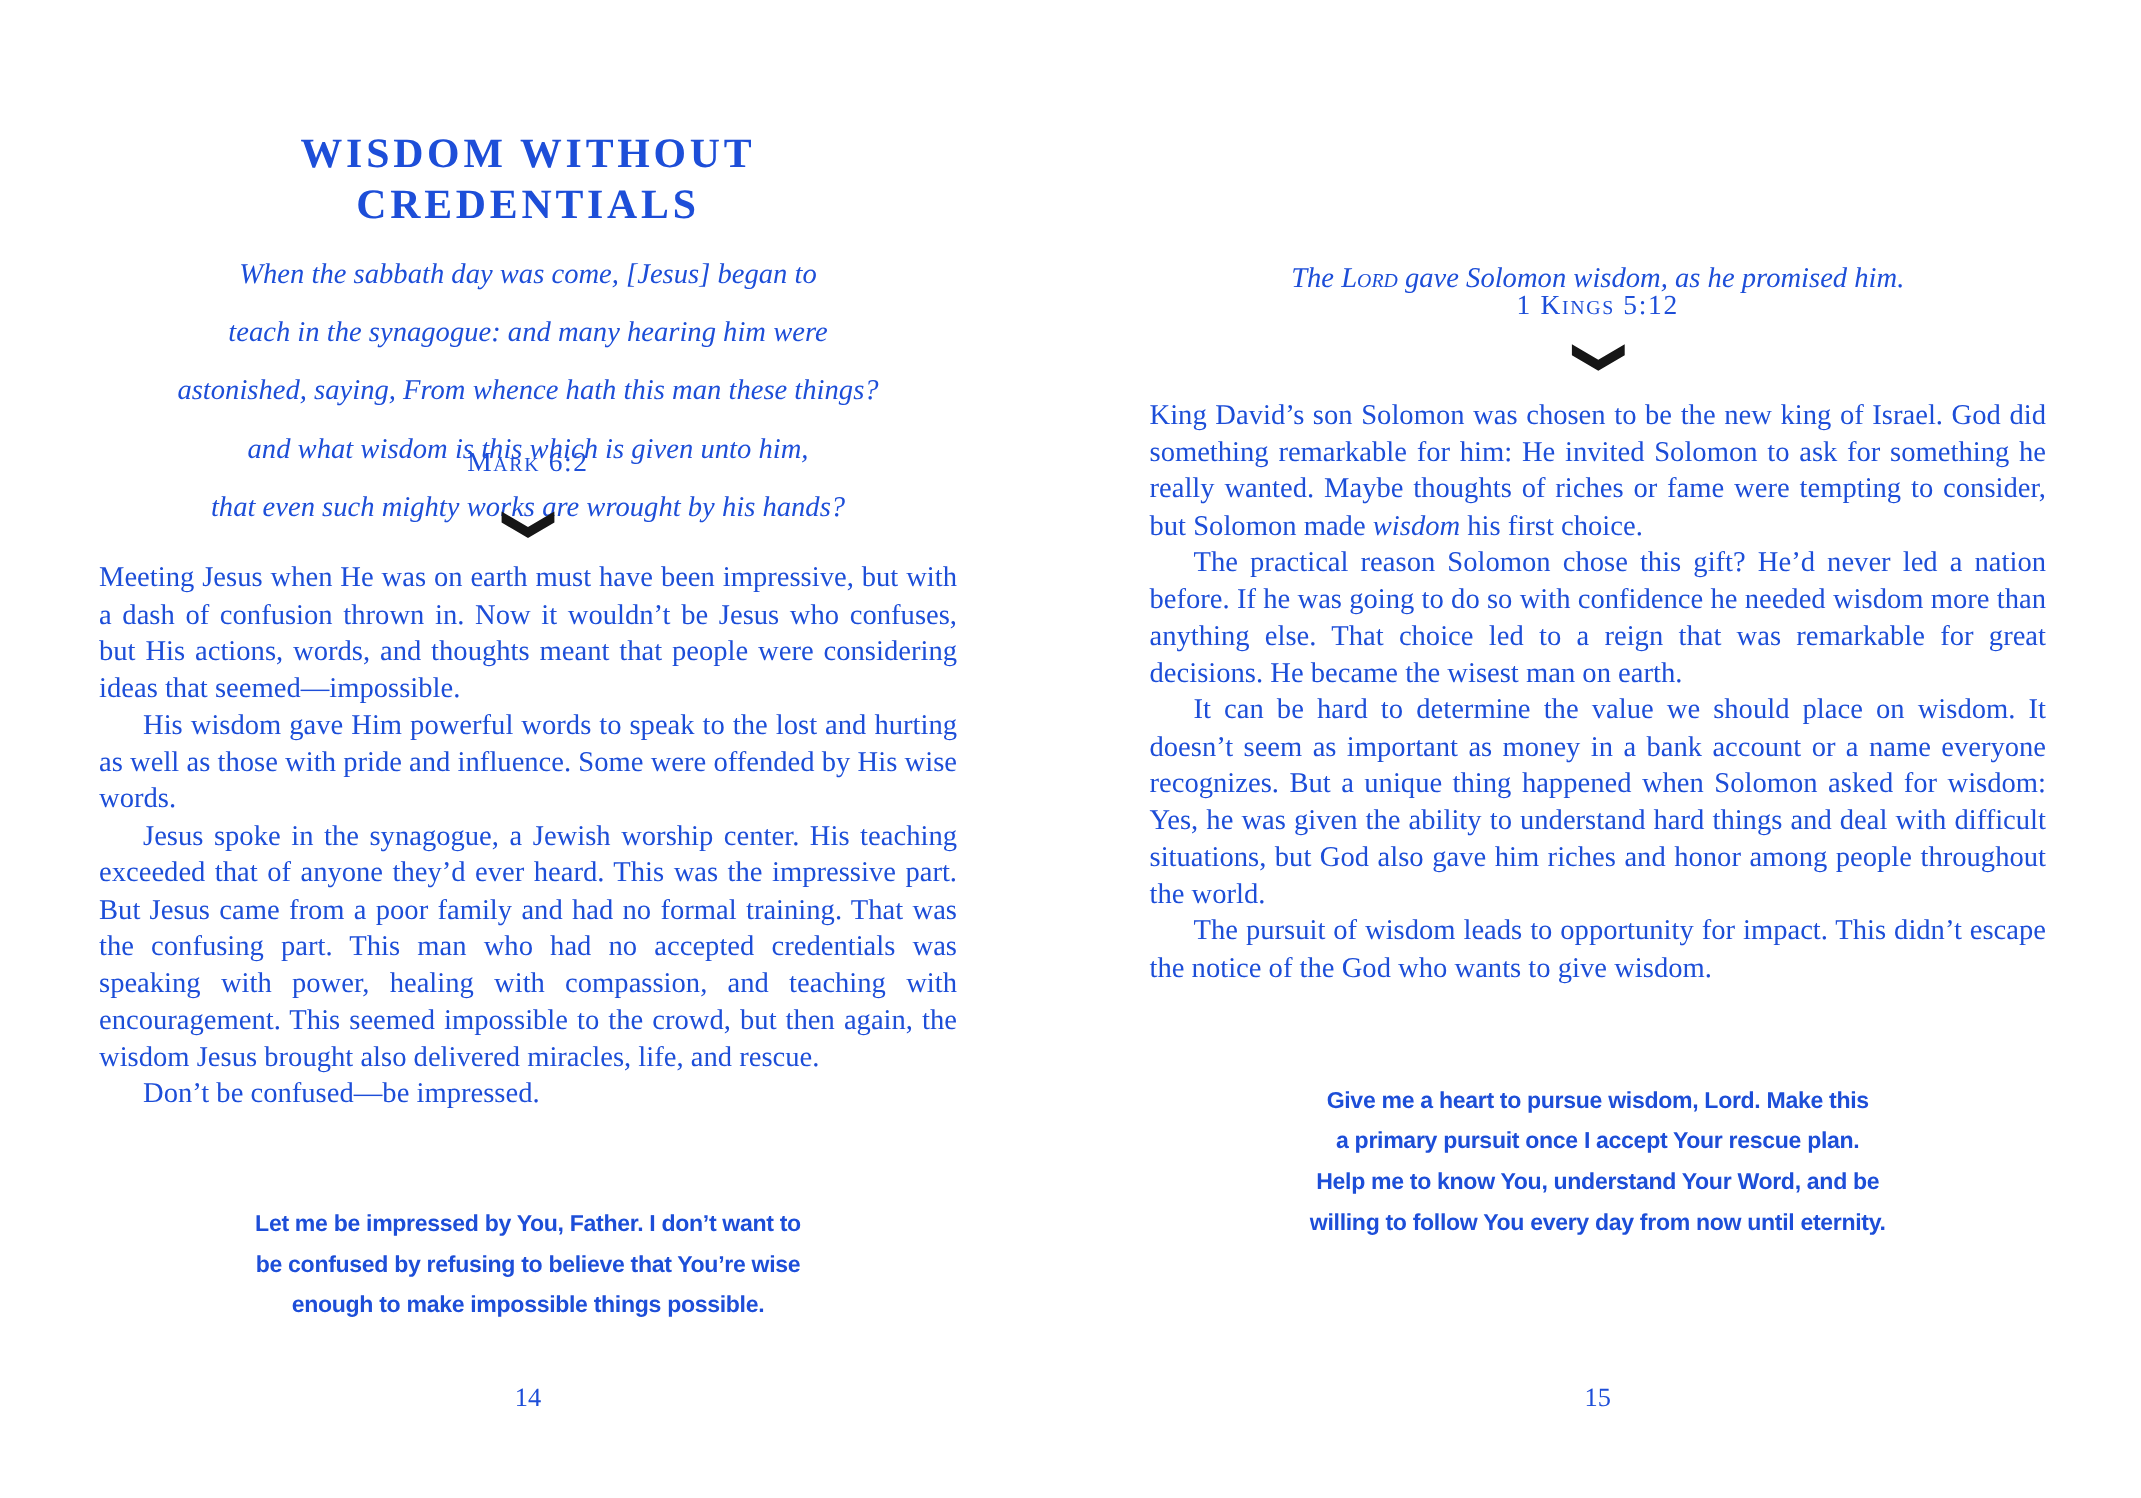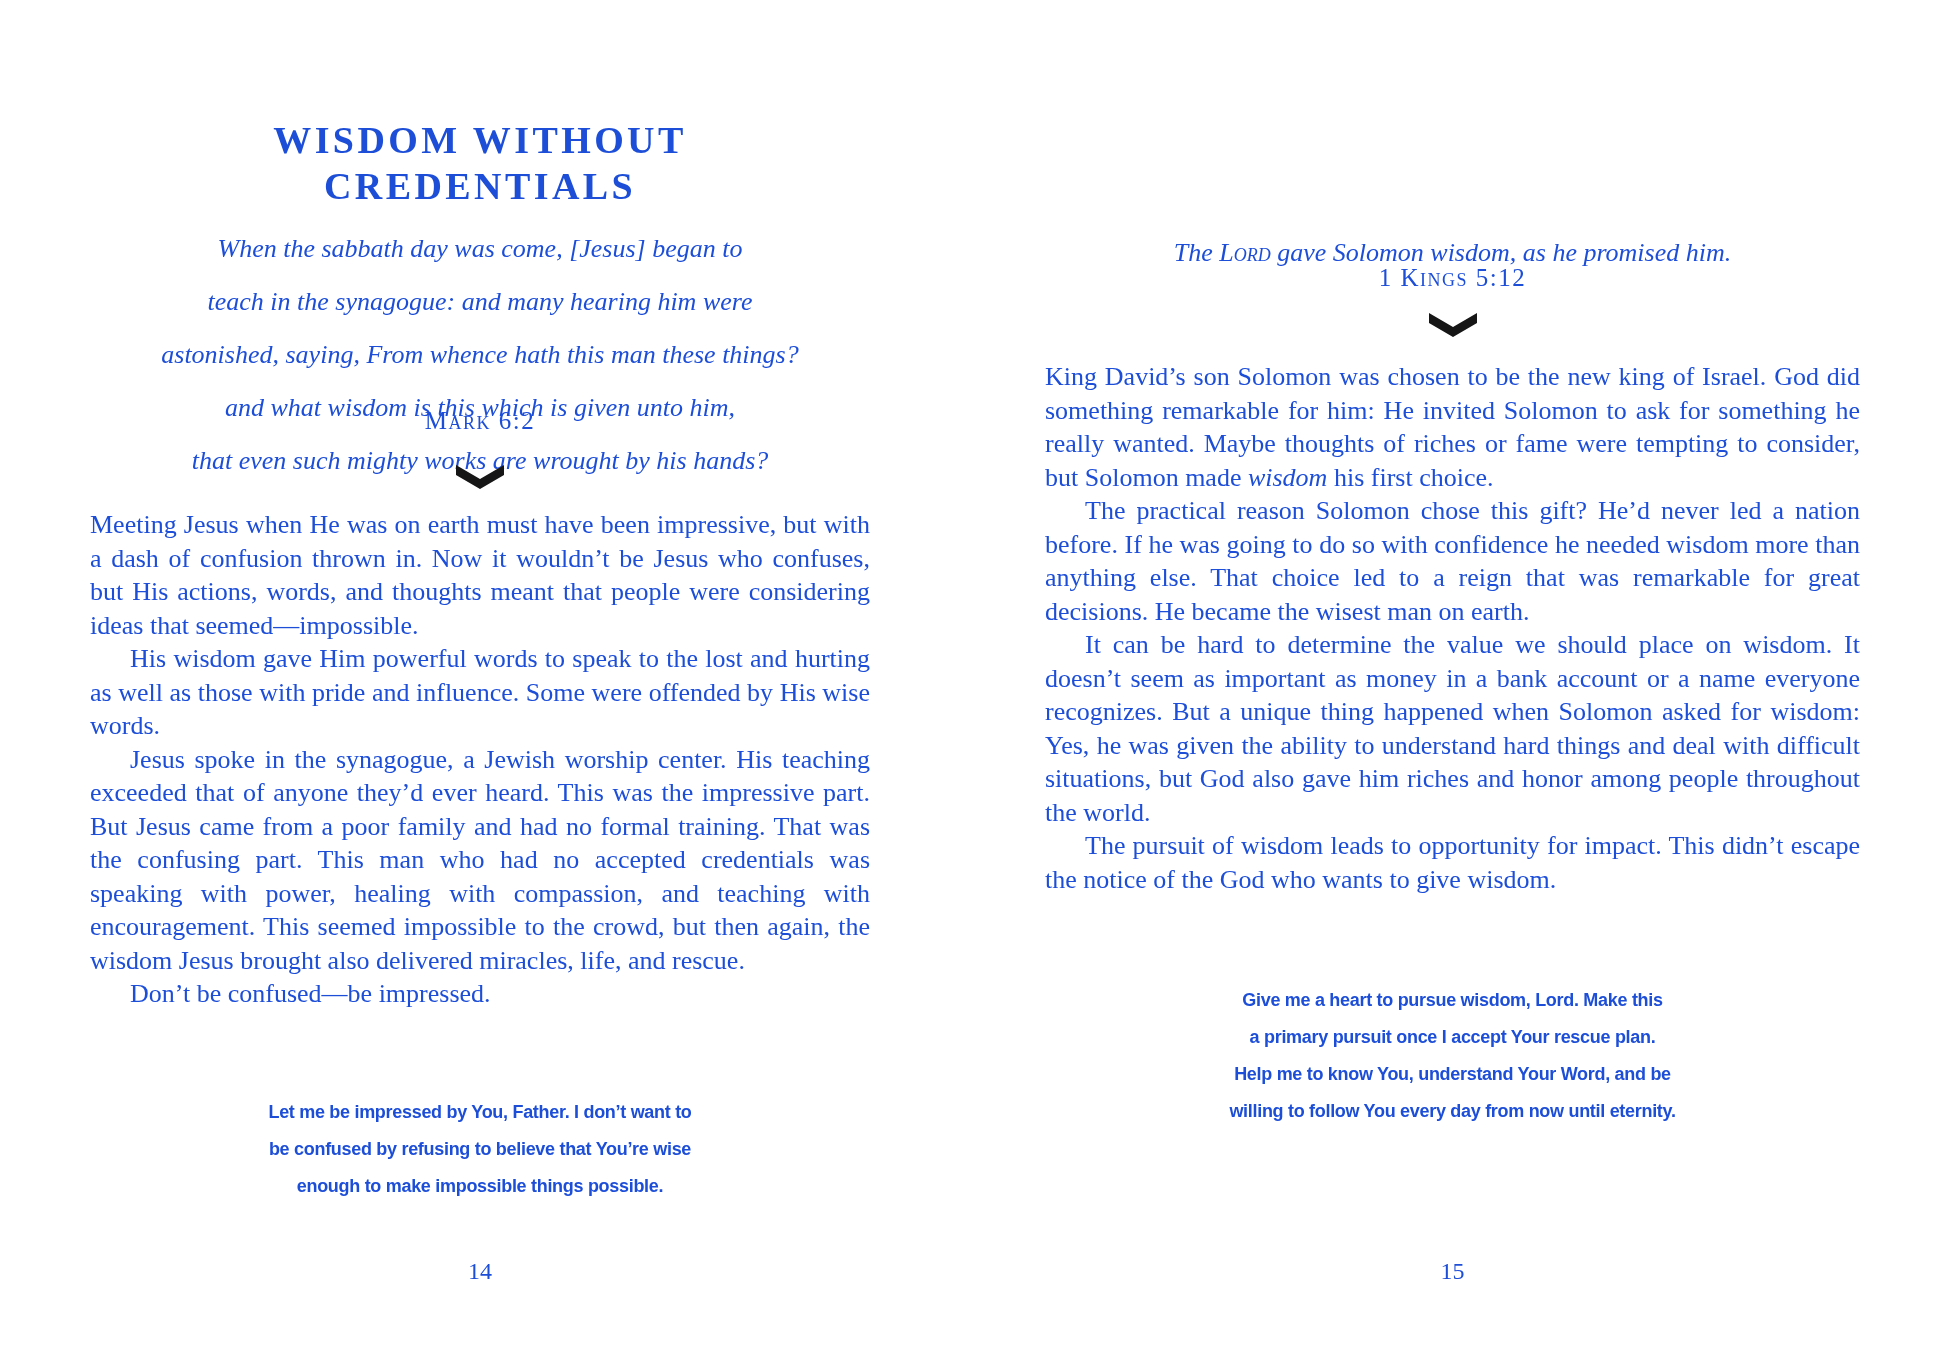--- a/index.html
+++ b/index.html
@@ -58,21 +58,21 @@
   }
   .body-text p { margin: 0; }
   .body-text p.indent { text-indent: 40px; }
   .body-text .ital { font-style: italic; }
   .prayer {
     position: absolute;
     width: 100%;
     text-align: center;
     font-family: "Liberation Sans", sans-serif;
     font-weight: bold;
-    font-size: 18px;
+    font-size: 21px;
     letter-spacing: -0.3px;
     line-height: 37px;
     white-space: pre-line;
   }
   .page-number {
     position: absolute;
     top: 1258px;
     width: 100%;
     text-align: center;
     font-size: 24px;

